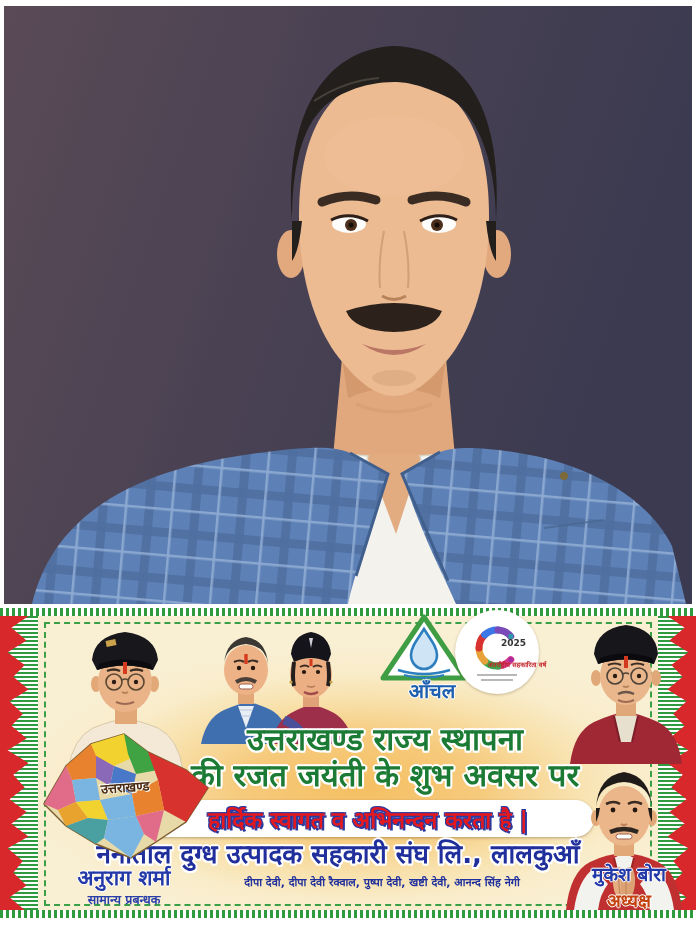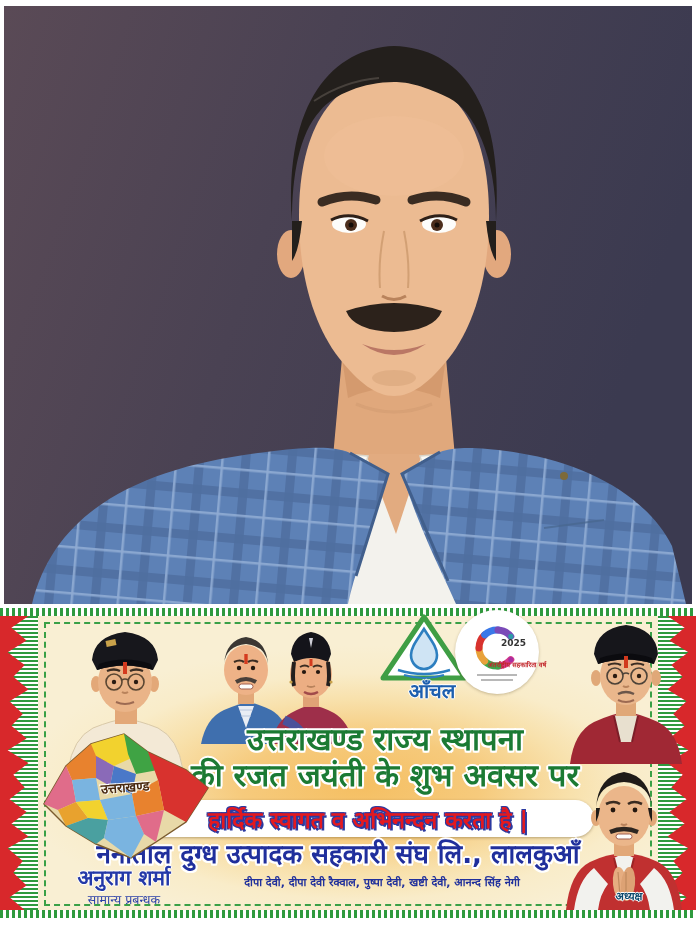--- a/index.html
+++ b/index.html
@@ -41,23 +41,23 @@
 
   .pill{left:142px;top:196px;width:452px;height:37px;background:#ffffff;border-radius:19px;
         box-shadow:0 1px 3px rgba(60,40,0,.35);display:flex;align-items:center;justify-content:center;}
   .pill .txt{font-size:23px;font-weight:800;color:#e4191f;white-space:nowrap;
         text-shadow:-1px -1px 0 #2c3aa0,1px -1px 0 #2c3aa0,-1px 1px 0 #2c3aa0,2px 2px 0 #2c3aa0;}
 
   .orgline{left:18px;top:236px;width:640px;font-size:26px;font-weight:800;color:#202f9c;}
 
   .name-block{font-weight:800;color:#2439a8;}
   .gm-name{left:44px;top:262px;width:160px;font-size:21px;}
-  .gm-title{left:44px;top:289px;width:160px;font-size:12.5px;font-weight:normal;color:#2a3fa8;}
+  .gm-title{left:44px;top:289px;width:160px;font-size:12.5px;font-weight:bold;color:#2a3fa8;}
   .pres-name{left:566px;top:260px;width:126px;font-size:19px;}
-  .pres-title{left:566px;top:287px;width:126px;font-size:11px;font-weight:bold;color:#0c4a6e;}
+  .pres-title{left:566px;top:287px;width:126px;font-size:18px;font-weight:bold;color:#c2410c;}
 
   .committee{left:196px;top:265px;width:372px;}
   .committee .l1,.committee .l2{text-align:center;white-space:nowrap;font-size:11px;font-weight:bold;color:#20309c;}
   .committee .l2{margin-top:5px;}
   .committee .head{color:#d6252b;}
 
   
   .aanchal{left:380px;top:10px;width:88px;height:68px;}
   .aanchal-label{left:376px;top:76px;width:112px;font-size:20px;font-weight:800;color:#1d5fae;}
   .coop{left:455px;top:6px;width:84px;height:84px;background:#ffffff;border-radius:50%;
@@ -328,18 +328,19 @@
       </svg>
     </div>
 
     <div class="abs ctext name-block gm-name outline-thin">अनुराग शर्मा</div>
     <div class="abs ctext gm-title">सामान्य प्रबन्धक</div>
 
     <div class="abs committee">
       <div class="l2">दीपा देवी, दीपा देवी रैक्वाल, पुष्पा देवी, खष्टी देवी, आनन्द सिंह नेगी</div>
     </div>
 
+    <div class="abs ctext name-block pres-name outline-thin">मुकेश बोरा</div>
     <div class="abs ctext pres-title outline-thin">अध्यक्ष</div>
 
     <div class="abs ribbon bottom"></div>
   </div>
 
 </div>
 
 </body></html>

